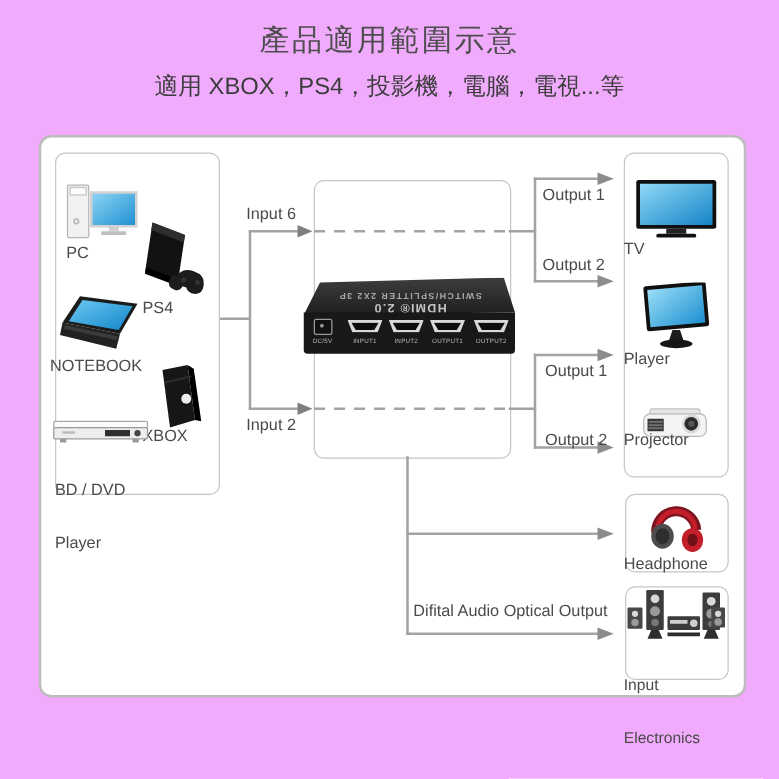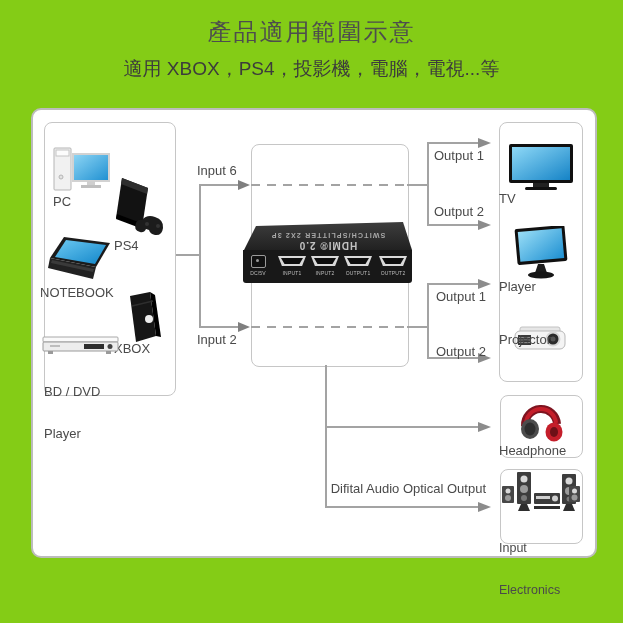--- a/index.html
+++ b/index.html
@@ -1,18 +1,18 @@
 <!DOCTYPE html>
 <html><head>
 <meta charset="utf-8">
 <style>
   html,body{margin:0;padding:0;background:#ffffff;}
   .canvas{
     position:relative;width:623px;height:623px;overflow:hidden;
-    font-family:"Liberation Sans","DejaVu Sans",sans-serif;color:#4a4a4a;background:#84cc16;
+    font-family:"Liberation Sans","DejaVu Sans",sans-serif;color:#4a4a4a;background:#f0abfc;
   }
   .abs{position:absolute;}
   .title{left:0;top:16px;width:623px;text-align:center;font-size:24px;letter-spacing:2px;color:#4d4d4d;}
   .subtitle{left:0;top:56px;width:623px;text-align:center;font-size:19px;color:#3c3c3c;}
   .frame{border:2px solid #bcbcbc;border-radius:10px;background:#fff;}
   .gbox{border:1.5px solid #c6c6c6;border-radius:8px;background:#fff;}
   .lbl{font-size:13px;color:#4a4a4a;line-height:14px;white-space:pre;}
   .ctr{}
   .rgt{text-align:right;}
   .hline{height:2px;background:#a3a3a3;}
@@ -224,21 +224,21 @@
       <rect x="6" y="1" width="40" height="7" rx="2" fill="#e6e6e6" stroke="#c2c2c2"></rect>
       <rect x="1" y="5" width="50" height="18" rx="5" fill="#f4f4f4" stroke="#b8b8b8"></rect>
       <rect x="4" y="9" width="13" height="10" fill="#3a3a3a"></rect>
       <line x1="5" y1="11.5" x2="16" y2="11.5" stroke="#888" stroke-width="1"></line>
       <line x1="5" y1="14" x2="16" y2="14" stroke="#888" stroke-width="1"></line>
       <line x1="5" y1="16.5" x2="16" y2="16.5" stroke="#888" stroke-width="1"></line>
       <circle cx="39" cy="13" r="6.5" fill="#2b2b2b" stroke="#d8d8d8" stroke-width="2"></circle>
       <circle cx="39" cy="13" r="2.5" fill="#555"></circle>
     </svg>
   </div>
-  <div class="abs lbl ctr" style="left:499px;top:333px;width:82px;">Projector</div>
+  <div class="abs lbl ctr" style="left:499px;top:345px;width:82px;">Projector</div>
 
   <div class="abs" style="left:518px;top:394px;">
     <svg width="46" height="50" viewBox="0 0 46 50">
       <path d="M7 32 a16 16 0 0 1 32 -2" fill="none" stroke="#7e1420" stroke-width="8"></path>
       <path d="M8 31 a15 15 0 0 1 30 -2" fill="none" stroke="#c41e2a" stroke-width="4"></path>
       <ellipse cx="12" cy="35" rx="9" ry="10" fill="#4c4c4c"></ellipse>
       <ellipse cx="12" cy="35" rx="5.5" ry="6.5" fill="#2e2e2e"></ellipse>
       <ellipse cx="36" cy="38" rx="8.5" ry="9.5" fill="#c41e2a"></ellipse>
       <ellipse cx="36" cy="38" rx="4" ry="5" fill="#6e1017"></ellipse>
     </svg>

